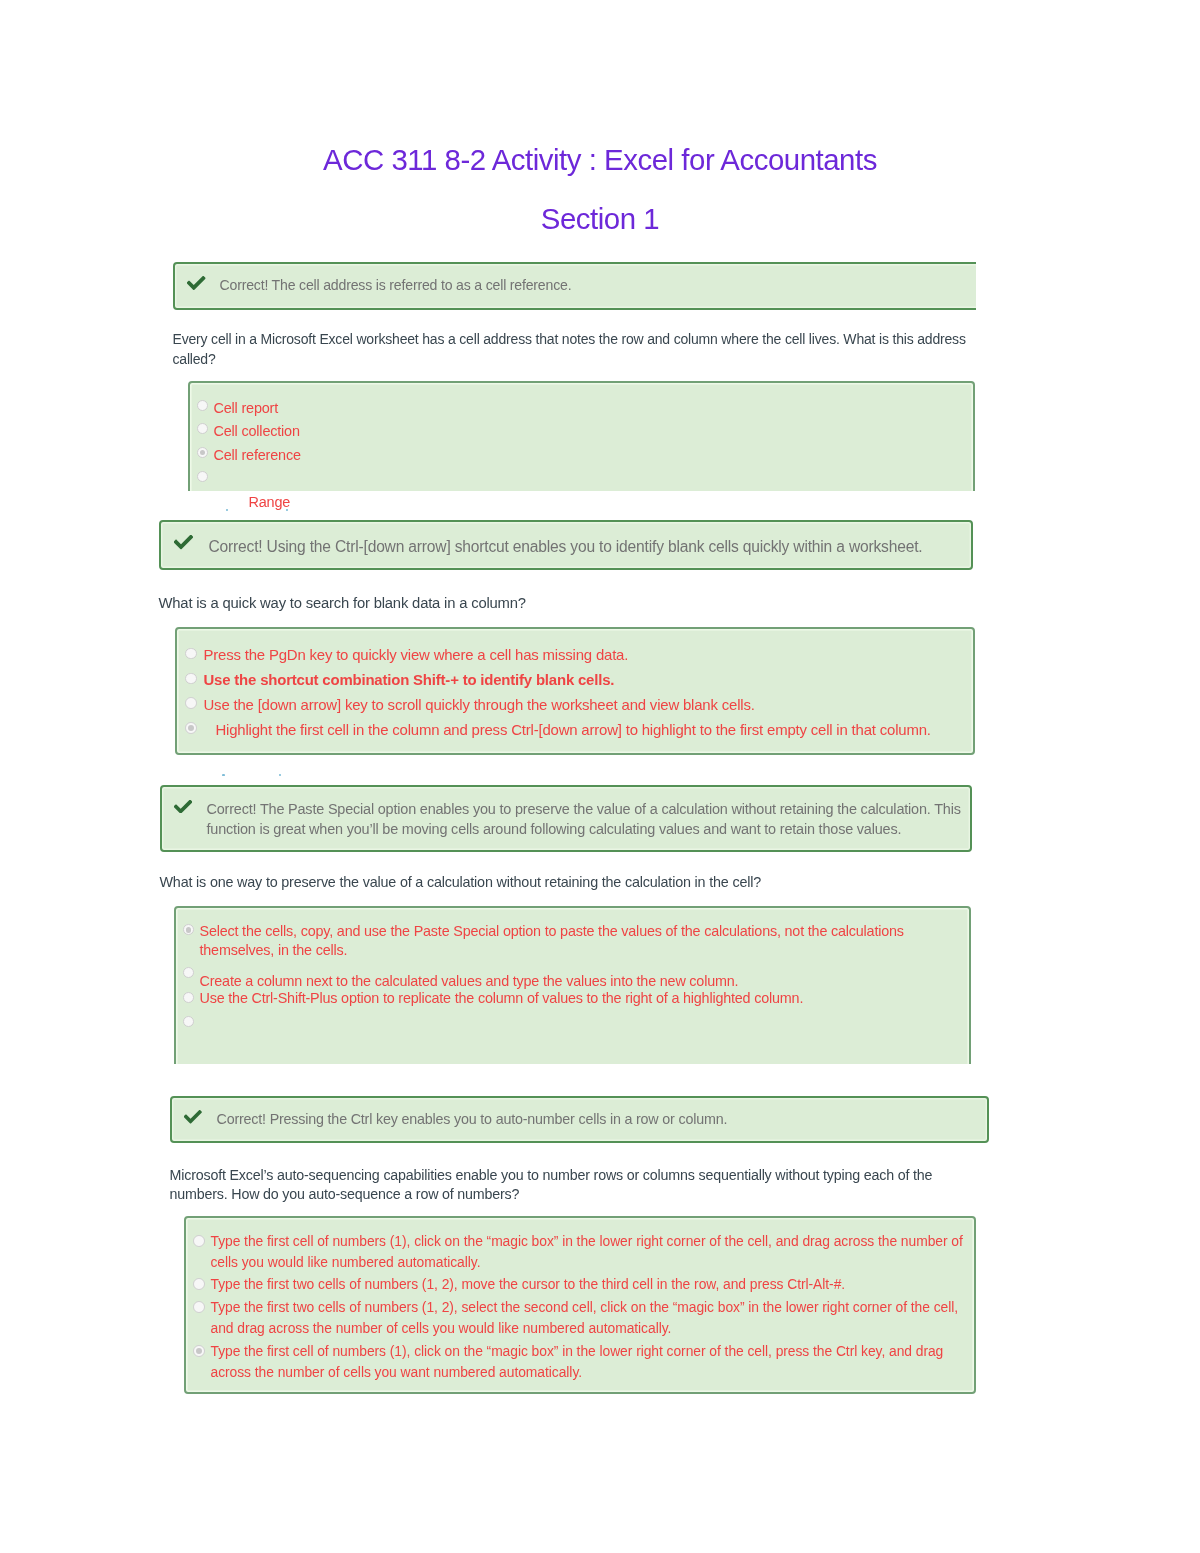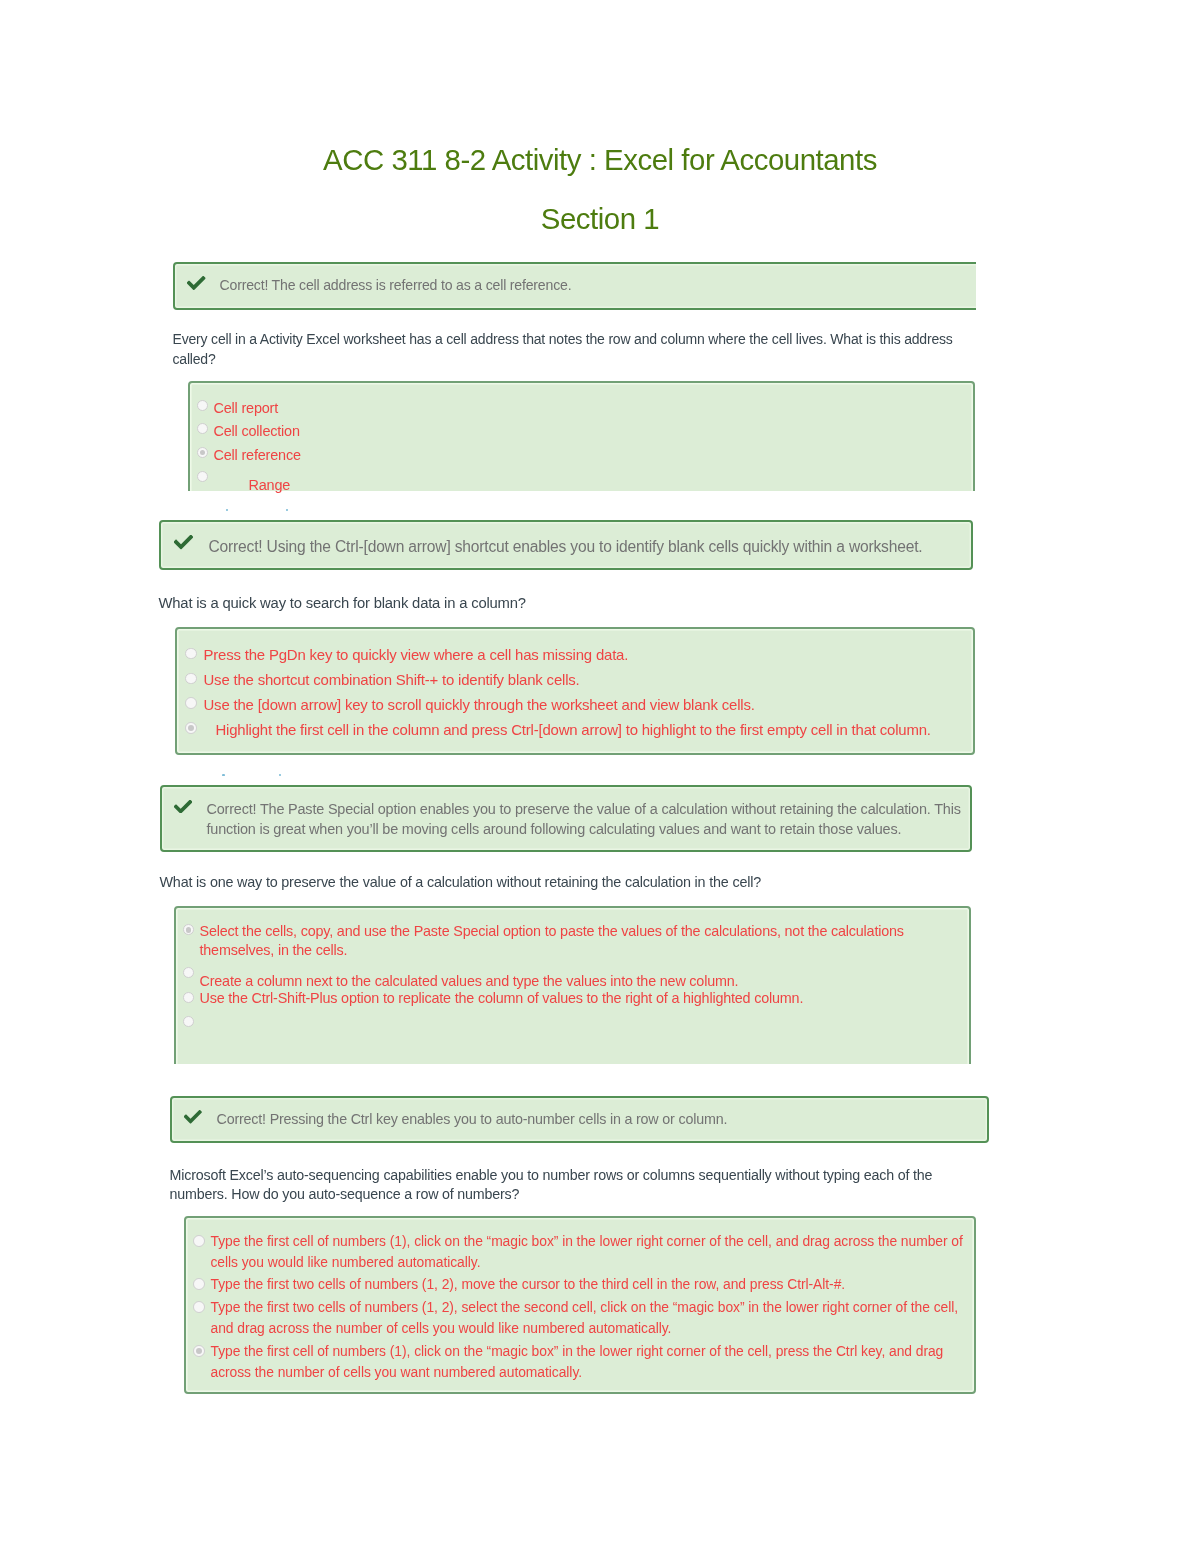--- a/index.html
+++ b/index.html
@@ -4,21 +4,21 @@
 <title>ACC 311 8-2 Activity : Excel for Accountants</title>
 <style>
   html,body{margin:0;padding:0;background:#ffffff;}
   body{width:1200px;height:1553px;position:relative;overflow:hidden;
        font-family:"Liberation Sans",sans-serif;
        -webkit-font-smoothing:antialiased;
        -moz-osx-font-smoothing:grayscale;
        text-rendering:optimizeLegibility;}
   .page{position:absolute;left:0;top:0;width:1200px;height:1553px;background:#ffffff;overflow:hidden;}
   .doc-title,.doc-sub{position:absolute;left:0;width:1200px;text-align:center;
-        color:#4d7c0f;font-weight:400;font-size:29.4px;line-height:34px;letter-spacing:-0.47px;}
+        color:#6d28d9;font-weight:400;font-size:29.4px;line-height:34px;letter-spacing:-0.47px;}
   .alert{position:absolute;box-sizing:border-box;border:2px solid #549156;
          background:#dcedd6;border-radius:4px;
          box-shadow:inset 0 1.4px 0 0 #e9f6e3, inset 1.4px 0 0 0 #e9f6e3,
                     inset -1.4px 0 0 0 #e9f6e3, inset 0 -1.4px 0 0 #e9f6e3;}
   .alert-icon{position:absolute;display:block;}
   .alert-text{position:absolute;color:#737373;letter-spacing:-0.185px;}
   .prompt{position:absolute;color:#39464f;letter-spacing:-0.185px;}
   .optbox{position:absolute;box-sizing:border-box;border:2px solid #72a076;
           background:#dcedd6;border-radius:4px;
           box-shadow:inset 0 1.6px 0 0 #eef9e8, inset 1.6px 0 0 0 #eef9e8,
@@ -36,44 +36,44 @@
 <div class="page">
   <div class="doc-title" style="top:143px">ACC 311 8-2 Activity : Excel for Accountants</div>
   <div class="doc-sub" style="top:202px">Section 1</div>
   <div class="clip" style="left:173px;top:262px;width:803px;height:48px;">
       <div class="alert" style="left:0px;top:0px;width:811px;height:48px;"></div>
     </div>
   <svg class="alert-icon" style="left:187.4px;top:275.8px" width="18.2" height="14.2" viewBox="7.5 72.6 497 374">
       <path d="M173.9 439.4 7.5 273c-10-10-10-26.2 0-36.2l36.2-36.2c10-10 26.2-10 36.2 0L192 312.7 432.1 72.6c10-10 26.2-10 36.2 0l36.2 36.2c10 10 10 26.2 0 36.2l-294.4 294.4c-10 10-26.2 10-36.2 0z" fill="#2e6b35"></path>
     </svg>
   <div class="alert-text" style="left:219.5px;top:275.6px;width:745px;font-size:14.1px;line-height:19px">Correct! The cell address is referred to as a cell reference.</div>
-  <div class="prompt" style="left:172.5px;top:330px;width:800px;font-size:14.0px;line-height:19.5px">Every cell in a Activity Excel worksheet has a cell address that notes the row and column where the cell lives. What is this address called?</div>
+  <div class="prompt" style="left:172.5px;top:330px;width:800px;font-size:14.0px;line-height:19.5px">Every cell in a Microsoft Excel worksheet has a cell address that notes the row and column where the cell lives. What is this address called?</div>
   <div class="clip" style="left:188px;top:381px;width:787px;height:110px;">
       <div class="optbox" style="left:0px;top:0px;width:787px;height:120px;"></div>
     </div>
   <span class="radio" style="left:196.9px;top:399.8px;width:11.1px;height:11.1px;"></span>
   <div class="optlabel" style="left:213.5px;top:396.6px;width:750px;font-size:14.45px;line-height:23.5px;">Cell report</div>
   <span class="radio" style="left:196.9px;top:423.4px;width:11.1px;height:11.1px;"></span>
   <div class="optlabel" style="left:213.5px;top:420.2px;width:750px;font-size:14.45px;line-height:23.5px;">Cell collection</div>
   <span class="radio radio-selected" style="left:196.9px;top:447px;width:11.1px;height:11.1px;"></span>
   <span class="radio-dot" style="left:199.55px;top:449.65px;width:5.8px;height:5.8px;"></span>
   <div class="optlabel" style="left:213.5px;top:443.8px;width:750px;font-size:14.45px;line-height:23.5px;">Cell reference</div>
   <span class="radio" style="left:196.9px;top:470.5px;width:11.1px;height:11.1px;"></span>
-  <div class="optlabel" style="left:213.5px;top:474px;width:750px;font-size:14.45px;line-height:23.5px;padding-left:35px;">Range</div>
+  <div class="optlabel" style="left:213.5px;top:491px;width:750px;font-size:14.45px;line-height:23.5px;padding-left:35px;">Range</div>
   <div class="alert" style="left:159px;top:520px;width:814px;height:50px;"></div>
   <svg class="alert-icon" style="left:174.3px;top:535.4px" width="18.9" height="14.3" viewBox="7.5 72.6 497 374">
       <path d="M173.9 439.4 7.5 273c-10-10-10-26.2 0-36.2l36.2-36.2c10-10 26.2-10 36.2 0L192 312.7 432.1 72.6c10-10 26.2-10 36.2 0l36.2 36.2c10 10 10 26.2 0 36.2l-294.4 294.4c-10 10-26.2 10-36.2 0z" fill="#2e6b35"></path>
     </svg>
   <div class="alert-text" style="left:208.5px;top:535.8px;width:750px;font-size:15.6px;line-height:21px">Correct! Using the Ctrl-[down arrow] shortcut enables you to identify blank cells quickly within a worksheet.</div>
   <div class="prompt" style="left:158.5px;top:593.5px;width:810px;font-size:14.82px;line-height:19.6px">What is a quick way to search for blank data in a column?</div>
   <div class="optbox" style="left:175px;top:627px;width:800px;height:128px;"></div>
   <span class="radio" style="left:184.9px;top:647.6px;width:11.8px;height:11.8px;"></span>
   <div class="optlabel" style="left:203.5px;top:643.2px;width:772px;font-size:14.95px;line-height:23.8px;">Press the PgDn key to quickly view where a cell has missing data.</div>
   <span class="radio" style="left:184.9px;top:672.6px;width:11.8px;height:11.8px;"></span>
-  <div class="optlabel" style="left:203.5px;top:668.2px;width:772px;font-size:14.95px;line-height:23.8px;">Use the shortcut combination Shift-+ to identify blank cells.</div>
+  <div class="optlabel" style="left:203.5px;top:668.2px;width:772px;font-size:14.95px;line-height:23.8px;font-weight:bold;">Use the shortcut combination Shift-+ to identify blank cells.</div>
   <span class="radio" style="left:184.9px;top:697.1px;width:11.8px;height:11.8px;"></span>
   <div class="optlabel" style="left:203.5px;top:692.7px;width:772px;font-size:14.95px;line-height:23.8px;">Use the [down arrow] key to scroll quickly through the worksheet and view blank cells.</div>
   <span class="radio radio-selected" style="left:184.9px;top:722.1px;width:11.8px;height:11.8px;"></span>
   <span class="radio-dot" style="left:187.8px;top:725.0px;width:6.0px;height:6.0px;"></span>
   <div class="optlabel" style="left:203.5px;top:717.7px;width:772px;font-size:14.95px;line-height:23.8px;padding-left:12px;">Highlight the first cell in the column and press Ctrl-[down arrow] to highlight to the first empty cell in that column.</div>
   <div class="alert" style="left:160px;top:785px;width:812px;height:67px;"></div>
   <svg class="alert-icon" style="left:173.5px;top:799.6px" width="18.0" height="13.6" viewBox="7.5 72.6 497 374">
       <path d="M173.9 439.4 7.5 273c-10-10-10-26.2 0-36.2l36.2-36.2c10-10 26.2-10 36.2 0L192 312.7 432.1 72.6c10-10 26.2-10 36.2 0l36.2 36.2c10 10 10 26.2 0 36.2l-294.4 294.4c-10 10-26.2 10-36.2 0z" fill="#2e6b35"></path>
     </svg>
   <div class="alert-text" style="left:206.5px;top:798.8px;width:775px;font-size:14.45px;line-height:20.6px">Correct! The Paste Special option enables you to preserve the value of a calculation without retaining the calculation. This function is great when you’ll be moving cells around following calculating values and want to retain those values.</div>

